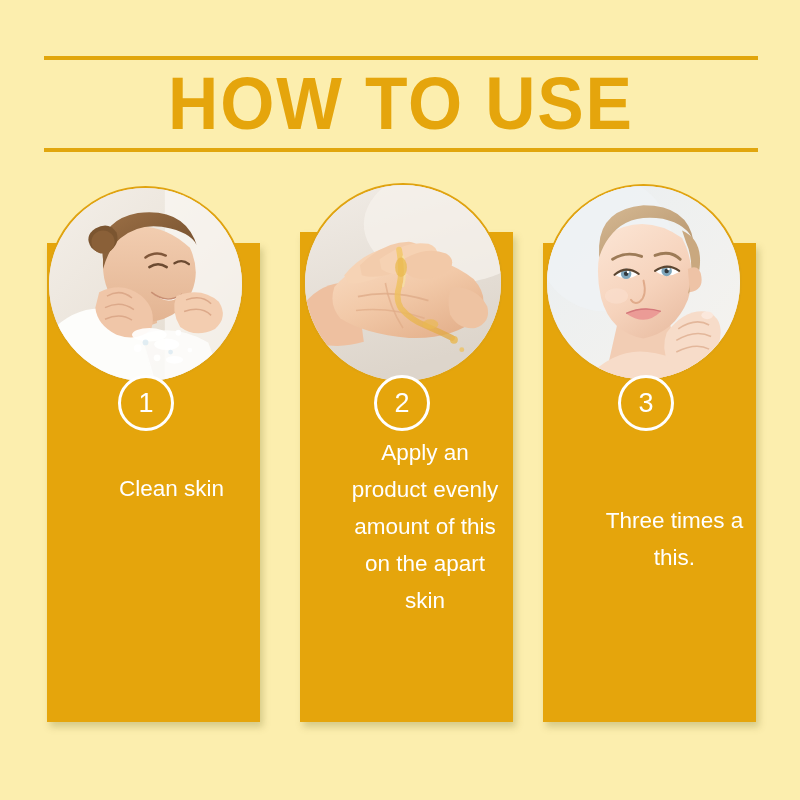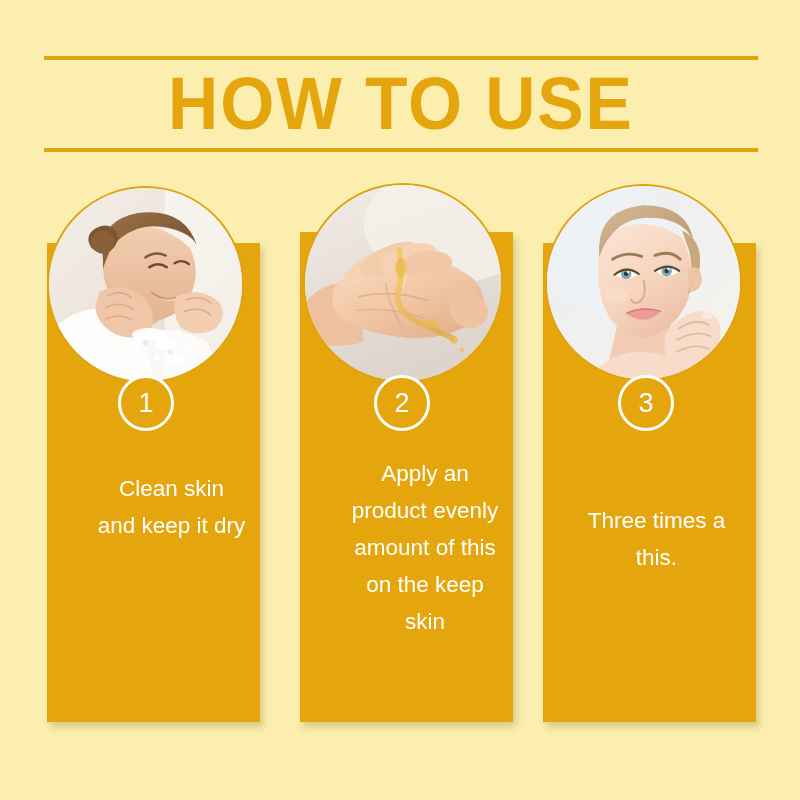--- a/index.html
+++ b/index.html
@@ -101,22 +101,22 @@
   .caption {
     position: absolute;
     color: #ffffff;
     text-align: center;
     font-size: 22.5px;
     line-height: 37px;
     font-family: "Liberation Sans", sans-serif;
     font-weight: normal;
   }
   #caption-1 { left: 47px;  top: 470px; width: 249px; }
-  #caption-2 { left: 300px; top: 455px; width: 250px; }
-  #caption-3 { left: 541px; top: 502px; width: 231px; text-align: center; }
+  #caption-2 { left: 300px; top: 434px; width: 250px; }
+  #caption-3 { left: 559px; top: 502px; width: 231px; text-align: center; }
 
   .caption .line { display: block; white-space: nowrap; }
 </style>
 </head>
 <body>
 
 <div id="header">
   <div class="rule top"></div>
   <div id="page-title">HOW TO USE</div>
   <div class="rule bottom"></div>
@@ -185,21 +185,20 @@
       <circle cx="100" cy="160" r="3"></circle>
       <circle cx="126" cy="170" r="2.5"></circle>
     </g>
   </svg>
 </div>
 
 <div class="badge" id="badge-1">1</div>
 
 <div class="caption" id="caption-1">
   <span class="line">Clean skin</span>
-  <span class="line">and keep it dry</span>
 </div>
 
 <div class="card" id="card-2"></div>
 
 <div class="photo" id="photo-2">
   <svg viewBox="0 0 200 200" xmlns="http://www.w3.org/2000/svg" aria-hidden="true">
     <defs>
       <linearGradient id="bg2" x1="0" y1="0" x2="0.3" y2="1">
         <stop offset="0%" stop-color="#f1ece6"></stop>
         <stop offset="100%" stop-color="#ddd5cb"></stop>
@@ -240,21 +239,21 @@
     <circle cx="160" cy="168" r="2.5" fill="#edc263" opacity="0.8"></circle>
   </svg>
 </div>
 
 <div class="badge" id="badge-2">2</div>
 
 <div class="caption" id="caption-2">
   <span class="line">Apply an</span>
   <span class="line">product evenly</span>
   <span class="line">amount of this</span>
-  <span class="line">on the keep</span>
+  <span class="line">on the apart</span>
   <span class="line">skin</span>
 </div>
 
 <div class="card" id="card-3"></div>
 
 <div class="photo" id="photo-3">
   <svg viewBox="0 0 200 200" xmlns="http://www.w3.org/2000/svg" aria-hidden="true">
     <defs>
       <linearGradient id="bg3" x1="0" y1="0" x2="1" y2="1">
         <stop offset="0%" stop-color="#e9eef1"></stop>

